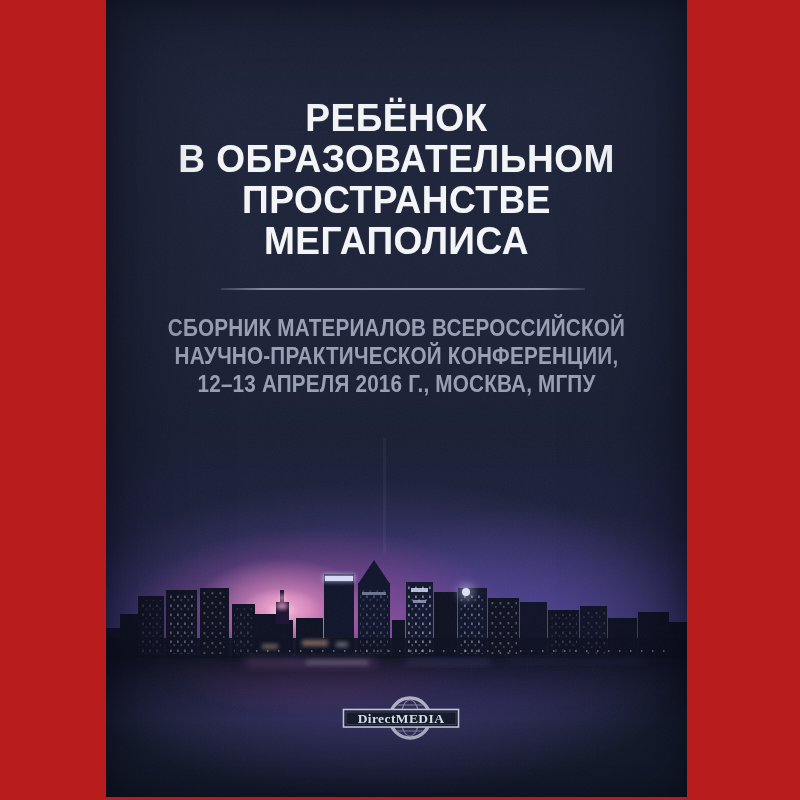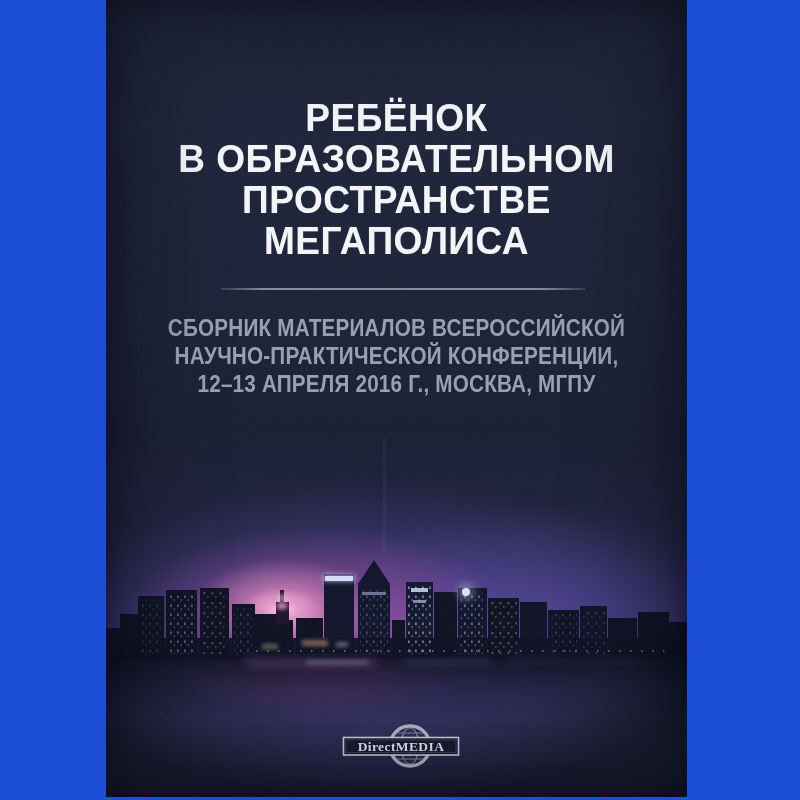--- a/index.html
+++ b/index.html
@@ -1,21 +1,21 @@
 <!DOCTYPE html>
 <html style="--cover-navy: #1b2137; --title-text: #f3f4f6; --subtitle-text: #9aa0b4; --divider: #878da1; --glow-purple: #6a55c0; --glow-magenta: #c05aa5; --glow-pink: #f09ac8; --building-dark: #0d1021; --water-dark: #0a0e1c; --logo-silver: #c9cdd9;"><head>
 <meta charset="utf-8">
 <style>
   html,body{margin:0;padding:0;}
   body{
     width:800px;height:800px;position:relative;overflow:hidden;
     background:#ffffff;
     font-family:"Liberation Sans", sans-serif;
   }
-  .photo{position:absolute;inset:0;background:#1d4ed8;padding-left:40px;}
+  .photo{position:absolute;inset:0;background:#b91c1c;padding-left:40px;}
   .cover{
     position:absolute;left:106px;top:0;width:581px;height:797px;
     background:linear-gradient(180deg,#1d2339 0%, #1b2136 38%, #171c30 62%, #141a2c 100%);
     overflow:hidden;
   }
   .cover::after{
     content:"";position:absolute;inset:0;z-index:6;pointer-events:none;
     box-shadow:inset 0 0 110px rgba(2,4,12,.55), inset 0 0 28px rgba(2,4,12,.35);
   }
   .scene{position:absolute;left:0;top:0;z-index:1;pointer-events:none;}
@@ -30,21 +30,21 @@
   .divider{
     position:absolute;top:288px;left:50%;margin-left:-176px;width:364px;height:2px;
     background:linear-gradient(90deg,rgba(135,141,161,.25),var(--divider,#878da1) 12%,var(--divider,#878da1) 88%,rgba(135,141,161,.25));
   }
   .subtitle{
     position:absolute;top:314px;left:0;width:100%;
     text-align:center;color:var(--subtitle-text,#9aa0b4);
     font-weight:bold;font-size:23px;line-height:28px;letter-spacing:.2px;
     transform:scaleX(.9);transform-origin:50% 0;
   }
-  .logo{position:absolute;left:234px;top:724px;z-index:4;text-align:right;}
+  .logo{position:absolute;left:234px;top:696px;z-index:4;text-align:right;}
 </style>
 </head>
 <body>
 
 <div class="photo">
   <div class="cover">
 
     <svg class="scene" width="581" height="797" viewBox="0 0 581 797">
       <defs>
         <linearGradient id="skyband" x1="0" y1="0" x2="0" y2="1">

